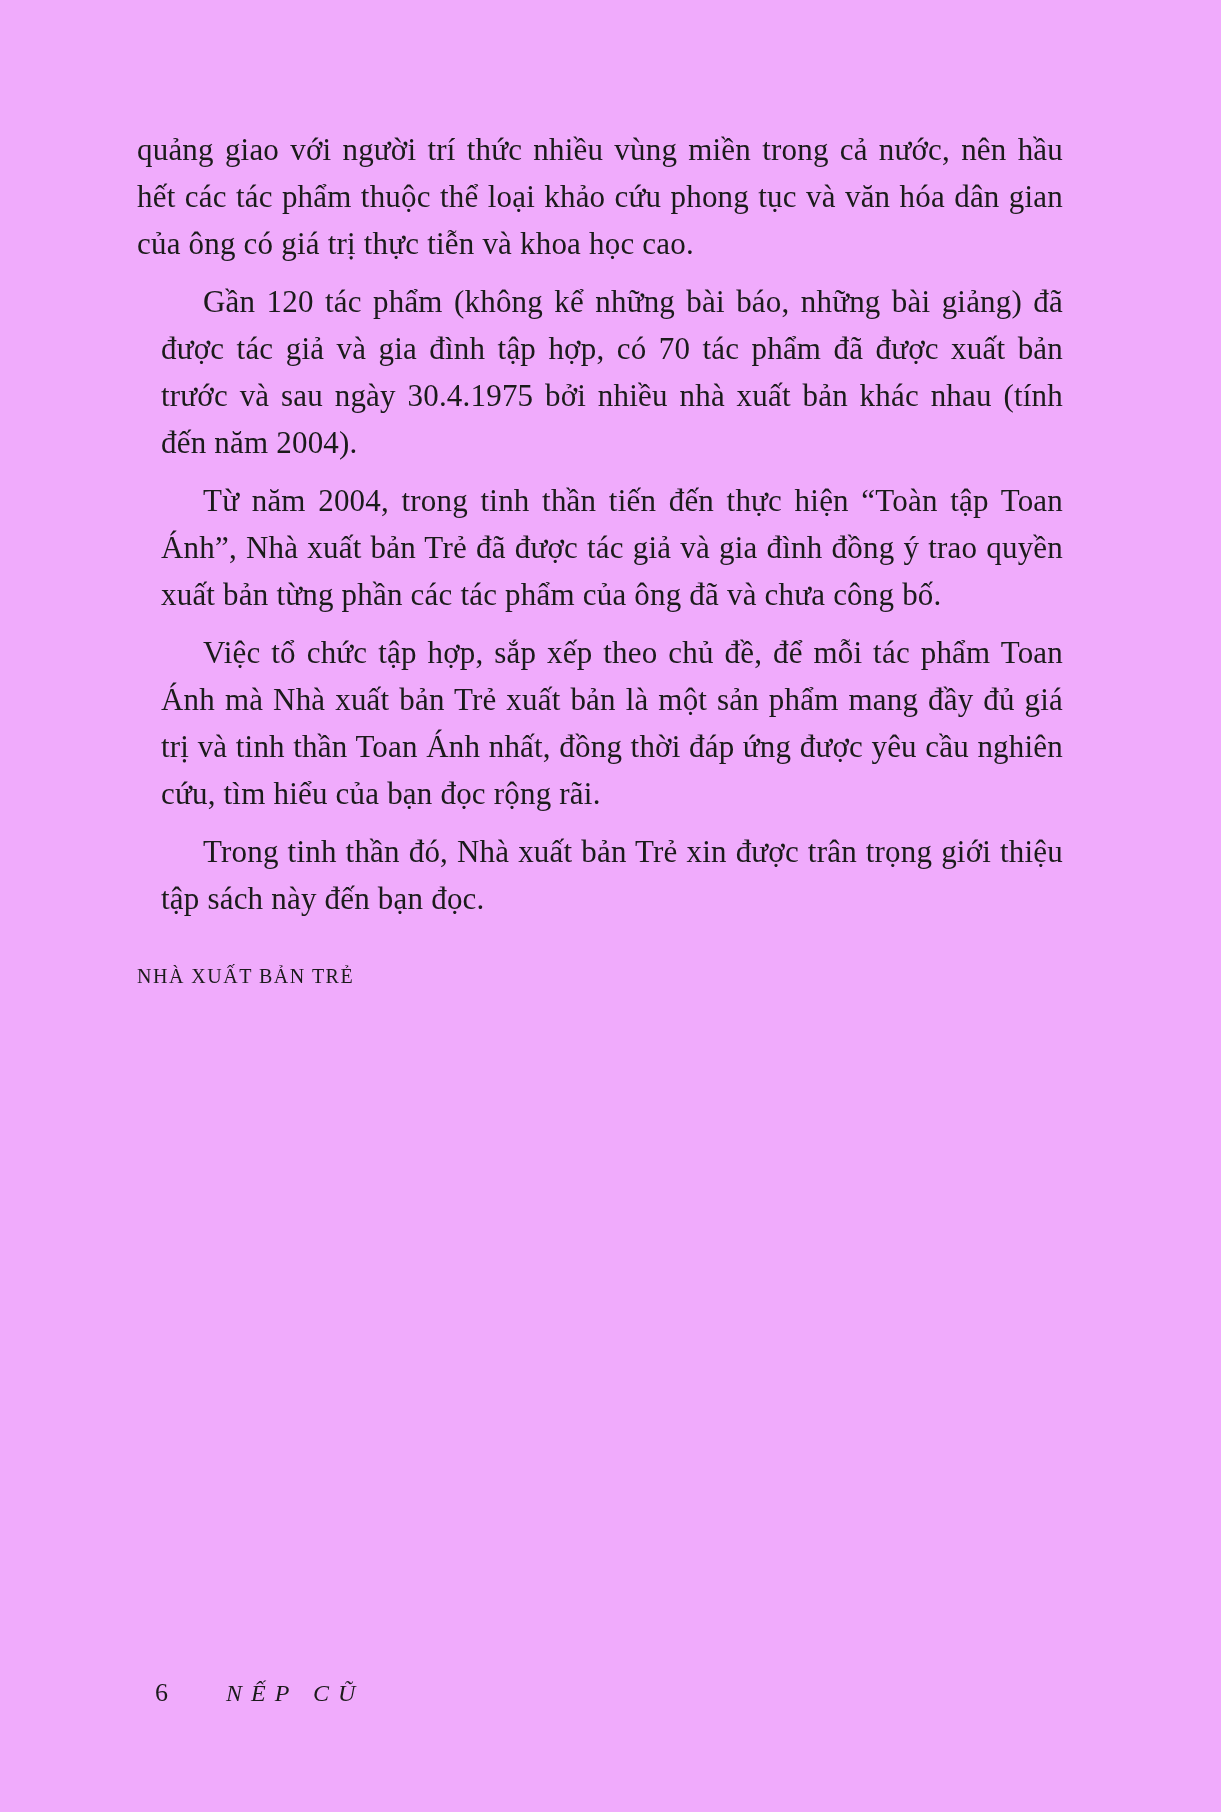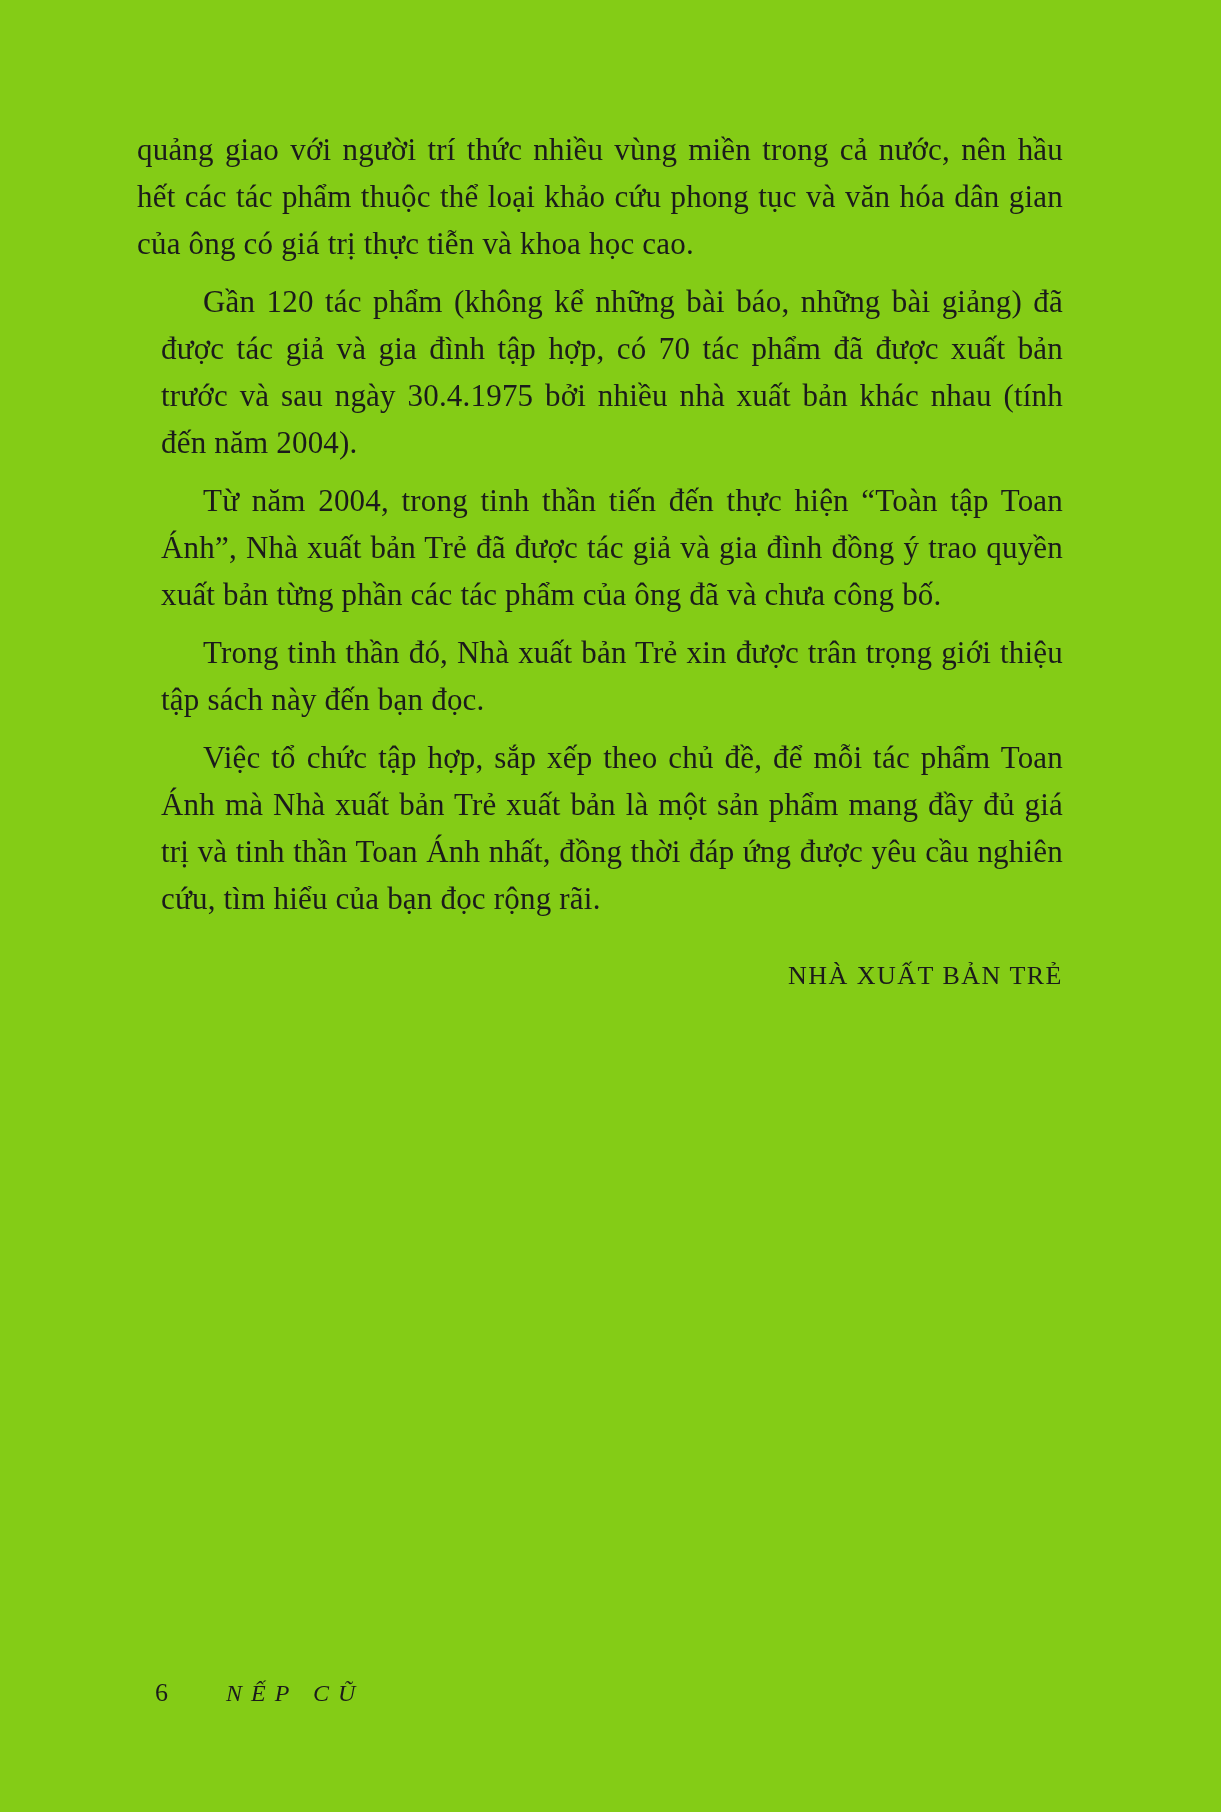--- a/index.html
+++ b/index.html
@@ -5,21 +5,21 @@
   html, body {
     margin: 0;
     padding: 0;
     background: #e8e8e8;
   }
   .page {
     position: relative;
     width: 1221px;
     height: 1812px;
     margin: 0 auto;
-    background: #84cc16;
+    background: #f0abfc;
     overflow: hidden;
     font-family: "Liberation Serif", "DejaVu Serif", serif;
     color: #1b1b1b;
   }
   .text-block {
     position: absolute;
     left: 137px;
     top: 126px;
     width: 926px;
   }
@@ -29,23 +29,23 @@
     line-height: 47px;
     text-align: justify;
     letter-spacing: 0.2px;
   }
   .text-block p.indent {
     text-indent: 42px;
     margin-left: 24px;
   }
   .signature {
     margin-top: 34px;
-    font-size: 26px;
+    font-size: 20px;
     line-height: 40px;
-    text-align: right;
+    text-align: left;
     letter-spacing: 1.5px;
     white-space: nowrap;
   }
   .footer {
     position: absolute;
     left: 155px;
     top: 1678px;
     display: flex;
     align-items: baseline;
     gap: 58px;
@@ -63,22 +63,22 @@
 </style>
 </head>
 <body>
 
 <div class="page">
 
   <div class="text-block">
     <p>quảng giao với người trí thức nhiều vùng miền trong cả nước, nên hầu hết các tác phẩm thuộc thể loại khảo cứu phong tục và văn hóa dân gian của ông có giá trị thực tiễn và khoa học cao.</p>
     <p class="indent">Gần 120 tác phẩm (không kể những bài báo, những bài giảng) đã được tác giả và gia đình tập hợp, có 70 tác phẩm đã được xuất bản trước và sau ngày 30.4.1975 bởi nhiều nhà xuất bản khác nhau (tính đến năm 2004).</p>
     <p class="indent">Từ năm 2004, trong tinh thần tiến đến thực hiện “Toàn tập Toan Ánh”, Nhà xuất bản Trẻ đã được tác giả và gia đình đồng ý trao quyền xuất bản từng phần các tác phẩm của ông đã và chưa công bố.</p>
+    <p class="indent">Việc tổ chức tập hợp, sắp xếp theo chủ đề, để mỗi tác phẩm Toan Ánh mà Nhà xuất bản Trẻ xuất bản là một sản phẩm mang đầy đủ giá trị và tinh thần Toan Ánh nhất, đồng thời đáp ứng được yêu cầu nghiên cứu, tìm hiểu của bạn đọc rộng rãi.</p>
     <p class="indent">Trong tinh thần đó, Nhà xuất bản Trẻ xin được trân trọng giới thiệu tập sách này đến bạn đọc.</p>
-    <p class="indent">Việc tổ chức tập hợp, sắp xếp theo chủ đề, để mỗi tác phẩm Toan Ánh mà Nhà xuất bản Trẻ xuất bản là một sản phẩm mang đầy đủ giá trị và tinh thần Toan Ánh nhất, đồng thời đáp ứng được yêu cầu nghiên cứu, tìm hiểu của bạn đọc rộng rãi.</p>
 
     <div class="signature">NHÀ XUẤT BẢN TRẺ</div>
   </div>
 
   <div class="footer">
     <span class="page-number">6</span>
     <span class="running-title">NẾP CŨ</span>
   </div>
 
 </div>

